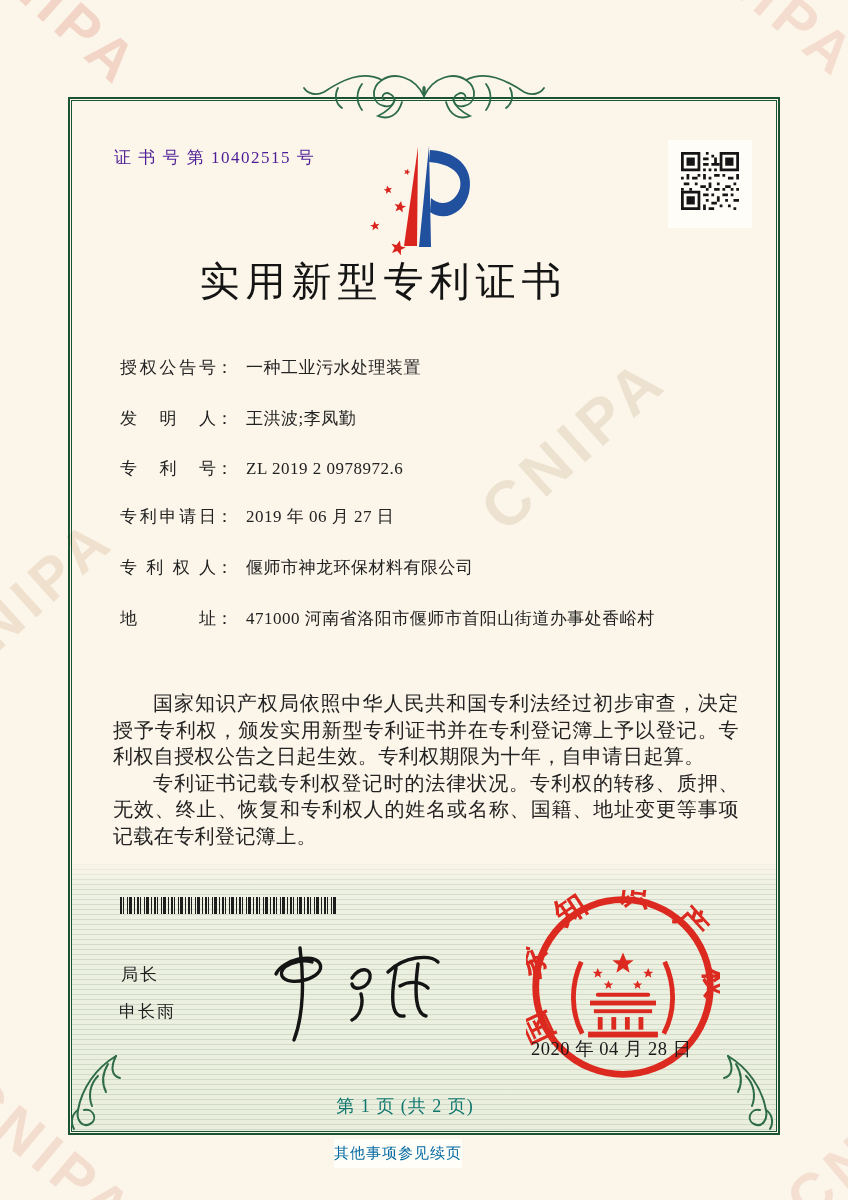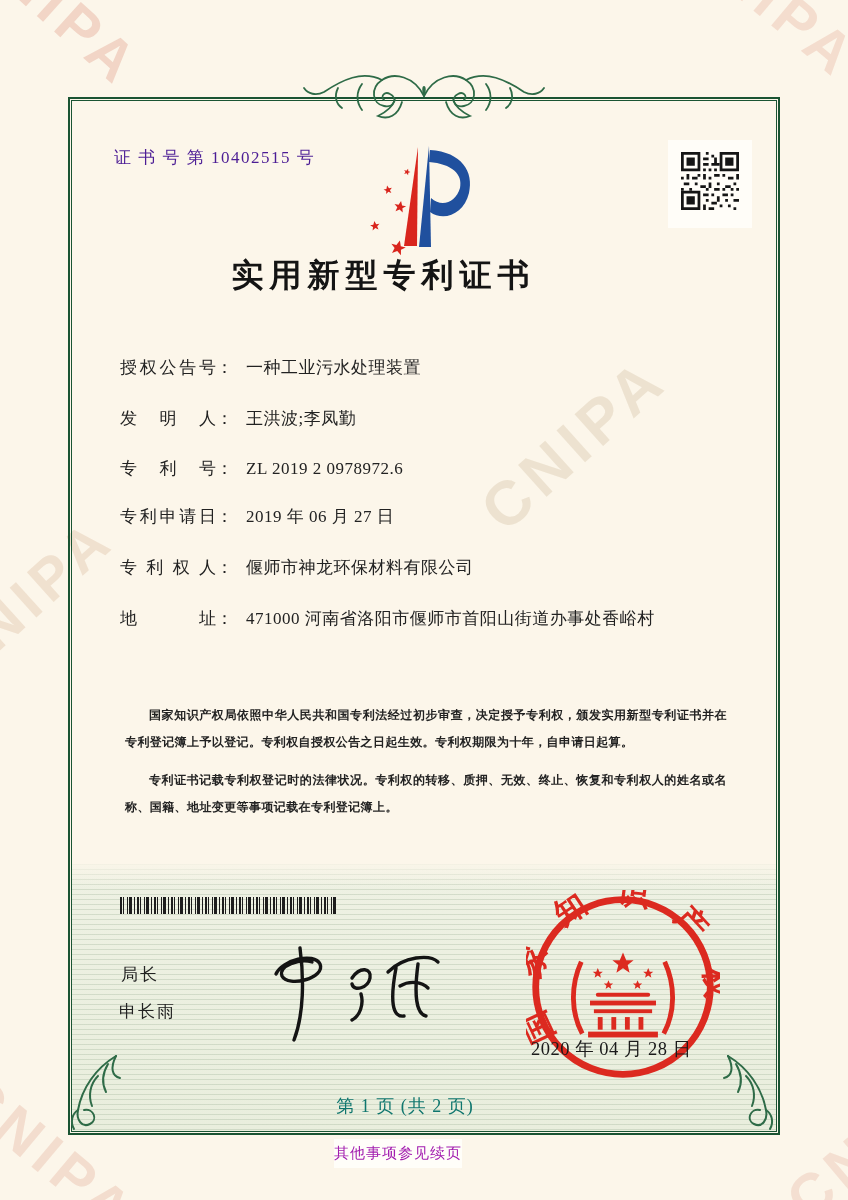--- a/index.html
+++ b/index.html
@@ -39,46 +39,46 @@
   .frame-inner{position:absolute; inset:1px; border:1px solid #1a5433;}
 
   .deco{position:absolute; z-index:5;}
 
   .cert-no{position:absolute; left:114px; top:146px; z-index:6; font-size:17px; letter-spacing:1.5px; color:#4c1d95;}
   .logo{position:absolute; left:350px; top:138px; z-index:6;}
   .qr-patch{position:absolute; left:668px; top:140px; width:84px; height:88px; background:#fffdf8; z-index:6;}
   .qr{position:absolute; left:13px; top:12px;}
   .title{
     position:absolute; left:68px; top:254px; width:631px; z-index:6;
-    text-align:center; font-size:32px; font-weight:bold; letter-spacing:6px; color:#141414;
+    text-align:center; font-size:40px; font-weight:normal; letter-spacing:6px; color:#141414;
   }
   .row{position:absolute; left:120px; width:620px; z-index:6; font-size:17px; white-space:nowrap;}
   .flabel{display:inline-block; width:96px; text-align:justify; text-align-last:justify; color:#222;}
   .fvalue{margin-left:13px; letter-spacing:0.5px;}
   .grant2{position:absolute; left:312px; top:0;}
   .paras{position:absolute; left:113px; top:690px; width:626px; z-index:6;}
-  .paras p{margin:12px; font-size:12px; line-height:26.5px; text-indent:2em; text-align:justify; letter-spacing:0.4px;font-weight:bold;}
+  .paras p{margin:0; font-size:20px; line-height:26.5px; text-indent:2em; text-align:justify; letter-spacing:0.4px;}
   .barcode{
     position:absolute; left:120px; top:897px; width:216px; height:17px; z-index:6;
     background:repeating-linear-gradient(90deg,
       #1d1d1d 0 2px, rgba(0,0,0,0) 2px 3px,
       #1d1d1d 3px 4px, rgba(0,0,0,0) 4px 7px,
       #1d1d1d 7px 8px, rgba(0,0,0,0) 8px 9px,
       #1d1d1d 9px 12px, rgba(0,0,0,0) 12px 14px,
       #1d1d1d 14px 15px, rgba(0,0,0,0) 15px 17px);
   }
   .director-title{position:absolute; left:121px; top:963px; z-index:6; font-size:17px; letter-spacing:2px;}
   .director-name{position:absolute; left:119px; top:1000px; z-index:6; font-size:17px; letter-spacing:2px;text-align:center;}
   .signature{position:absolute; left:248px; top:944px; z-index:7;}
   .seal{position:absolute; left:526px; top:890px; z-index:7; opacity:0.95;}
   .seal-date{position:absolute; left:531px; top:1036px; z-index:8; font-size:18.5px; letter-spacing:0.5px; color:#1a1a1a; white-space:nowrap;}
   .page-num{position:absolute; left:50px; top:1094px; width:710px; z-index:6; text-align:center; font-size:18px; letter-spacing:1px; color:#0f766e;}
   .note-box{
     position:absolute; left:398px; top:1139px; transform:translateX(-50%); z-index:6;
-    background:#fffef9; padding:5px 0; font-size:15px; letter-spacing:1px; color:#a21caf; white-space:nowrap;
+    background:#fffef9; padding:5px 0; font-size:15px; letter-spacing:1px; color:#0369a1; white-space:nowrap;
   }
 </style>
 </head>
 <body>
 
 <div class="page">
 
   <span class="wm wm1">CNIPA</span>
   <span class="wm wm2">CNIPA</span>
   <span class="wm wm3">CNIPA</span>

